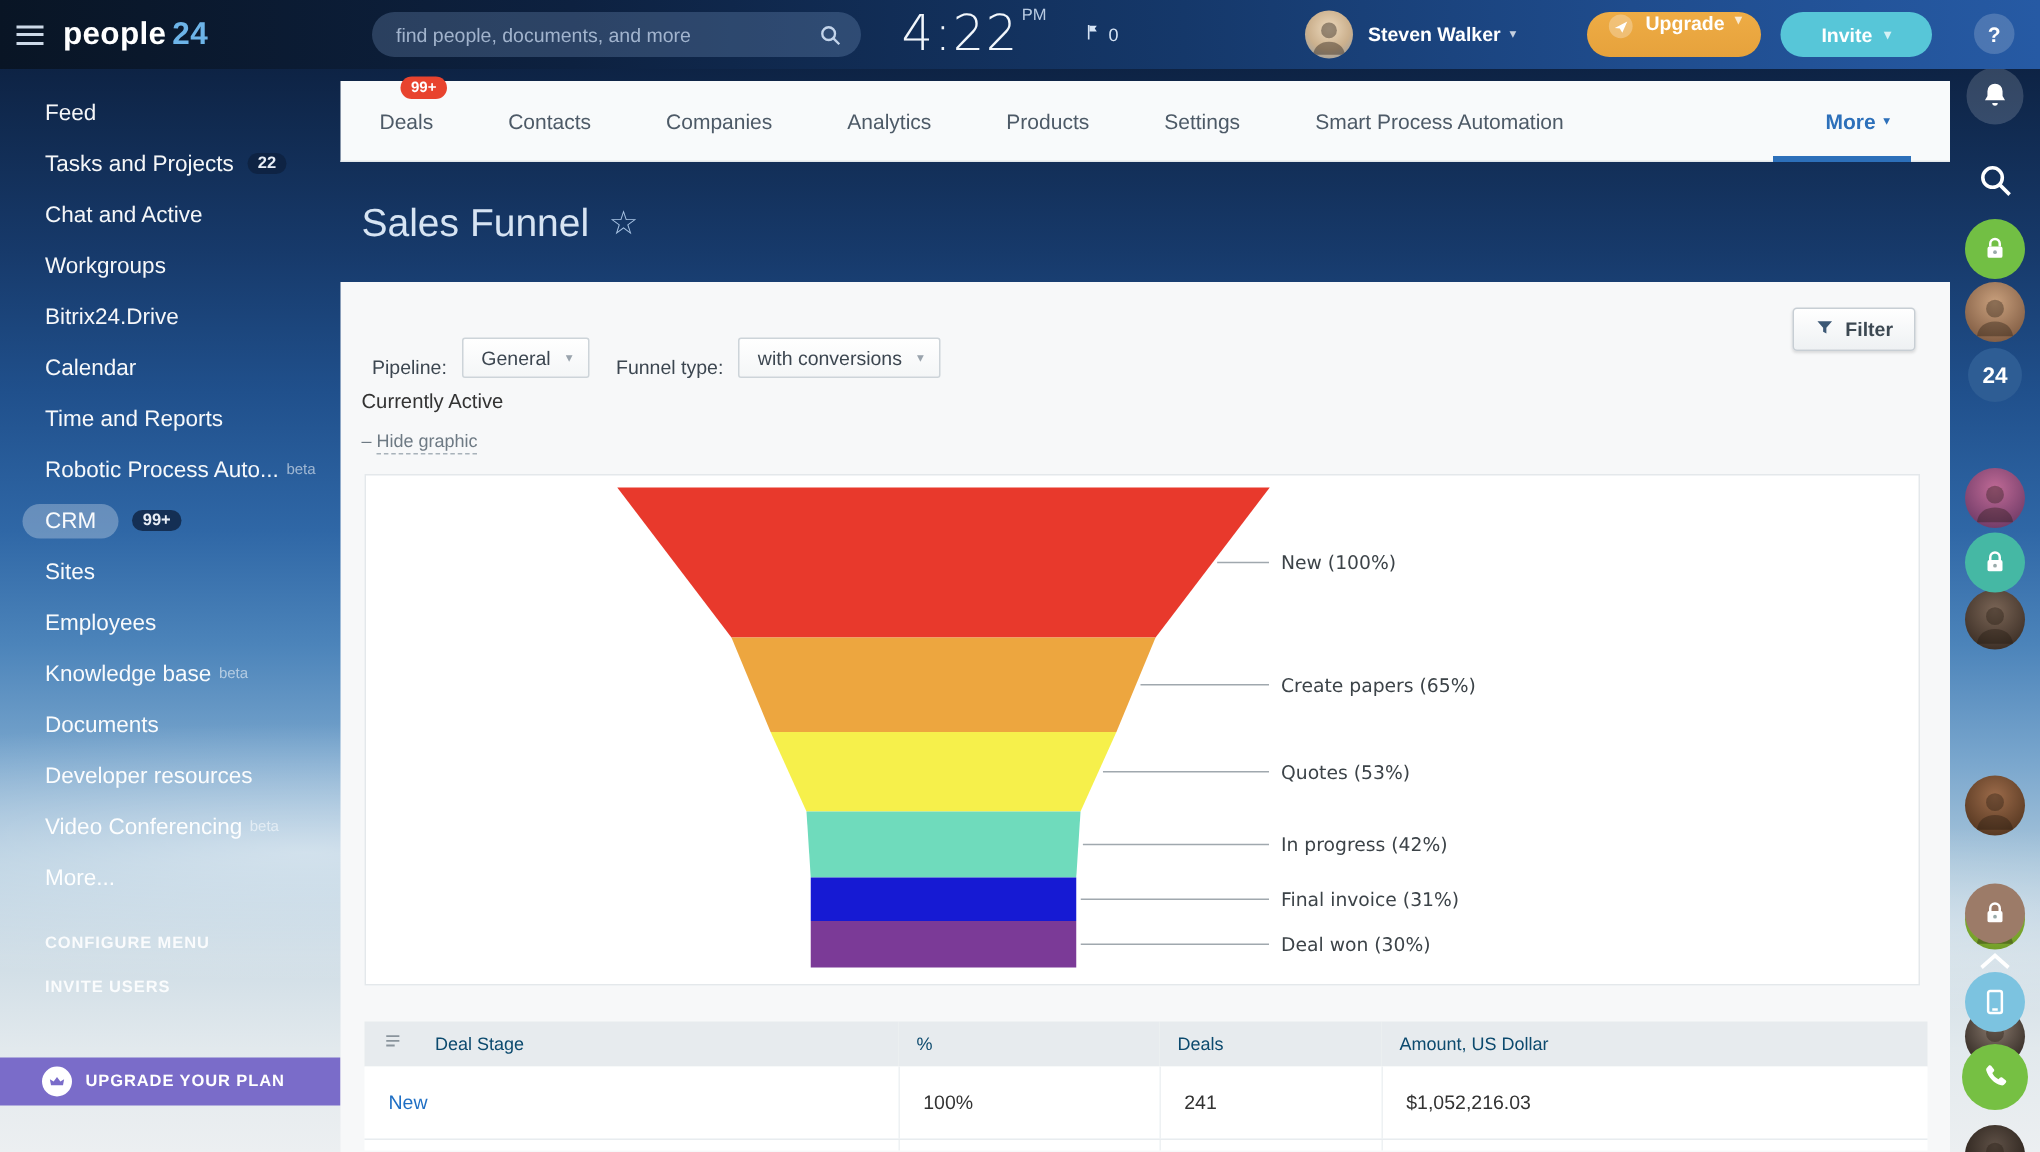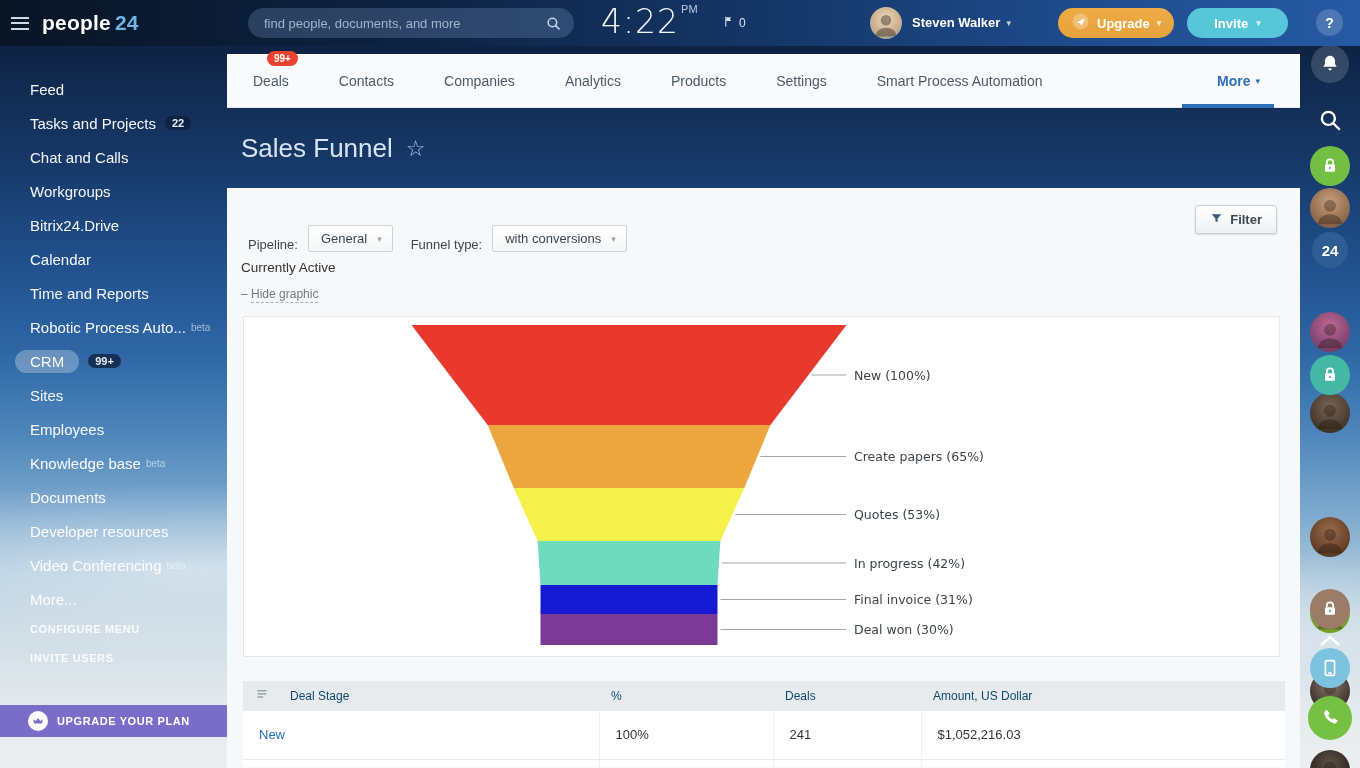--- a/index.html
+++ b/index.html
@@ -35,29 +35,29 @@
     color:#d6e4f5; font-size:12px; cursor:pointer; }
   .avatar-top { position:absolute; left:870px; top:7px; width:32px; height:32px; border-radius:50%;
     background:radial-gradient(circle at 50% 38%, #ecd9bd 0%, #cbb08d 55%, #8d9aa8 100%);
     overflow:hidden; cursor:pointer; }
   .avatar-top svg, .rail-avatar svg { position:absolute; left:50%; top:54%; transform:translate(-50%,-50%); }
   .username { position:absolute; left:912px; top:15px; color:#fff; font-size:13px; font-weight:bold;
     display:flex; align-items:center; gap:6px; cursor:pointer; }
   .caret { font-size:9px; color:rgba(255,255,255,.75); }
   .btn-upgrade { position:absolute; left:1058px; top:8px; height:30px; border-radius:15px;
     background:linear-gradient(180deg,#eeac45,var(--c-upgrade,#e6a23c)); border:none; color:#fff;
-    font-size:13px; font-weight:bold; display:flex; align-items:center; gap:7px; padding:12px 13px; cursor:pointer; }
+    font-size:13px; font-weight:bold; display:flex; gap:7px; padding:0 13px; cursor:pointer; }
   .btn-invite { position:absolute; left:1187px; top:8px; height:30px; width:101px; border-radius:15px;
     background:var(--c-invite,#57c6d8); border:none; color:#fff; font-size:13px; font-weight:bold;
     display:flex; align-items:center; justify-content:center; gap:8px; cursor:pointer; }
   .btn-help { position:absolute; left:1316px; top:9px; width:27px; height:27px; border-radius:50%;
     background:rgba(255,255,255,.18); border:none; color:#fff; font-size:14px; font-weight:bold; cursor:pointer; }
   
   .sidebar { position:absolute; left:0; top:46px; width:227px; height:722px; z-index:3; }
-  .side-list { padding-top:26px; }
+  .side-list { padding-top:12px; }
   .side-item { height:34px; display:flex; align-items:center; padding-left:30px;
     color:rgba(255,255,255,.96); font-size:15px; cursor:pointer; white-space:nowrap; }
   .side-item .pill { background:rgba(255,255,255,.28); border-radius:13px; padding:3px 15px; margin-left:-15px; }
   .side-badge { margin-left:9px; background:rgba(13,32,62,.78); color:#e8eef6; font-size:11px;
     border-radius:9px; padding:1px 7px; font-weight:bold; }
   .beta { font-size:10px; color:rgba(255,255,255,.55); margin-left:5px; vertical-align:6px; }
   .side-foot { position:absolute; left:0; top:568px; width:100%; }
   .side-foot-link { height:29px; display:flex; align-items:center; padding-left:30px;
     color:rgba(255,255,255,.88); font-size:11px; font-weight:bold; letter-spacing:.6px; cursor:pointer; }
   .plan-bar { position:absolute; left:0; top:659px; width:227px; height:32px;
@@ -175,21 +175,21 @@
 <div class="sidebar">
   <div class="side-list" id="side-list">
       <div class="side-item">
         <span>Feed</span>
       </div>
       <div class="side-item">
         <span>Tasks and Projects</span>
         <span class="side-badge">22</span>
       </div>
       <div class="side-item">
-        <span>Chat and Calls</span>
+        <span>Chat and Active</span>
       </div>
       <div class="side-item">
         <span>Workgroups</span>
       </div>
       <div class="side-item">
         <span>Bitrix24.Drive</span>
       </div>
       <div class="side-item">
         <span>Calendar</span>
       </div>

